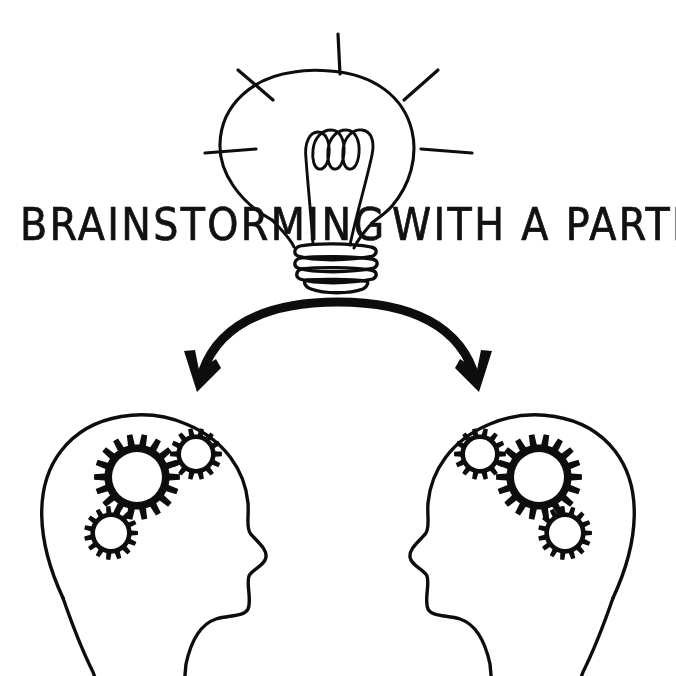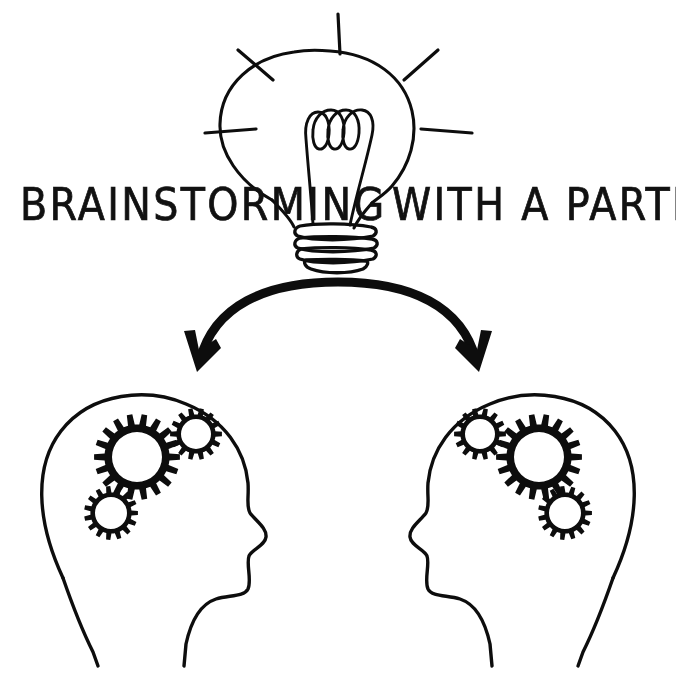--- a/index.html
+++ b/index.html
@@ -12,20 +12,21 @@
     width: 676px;
     height: 676px;
     overflow: hidden;
     font-family: "Liberation Sans", sans-serif;
   }
   #illustration {
     position: relative;
     width: 676px;
     height: 536px;
     background: #fdba74;
+    margin-top: 20px;
   }
   #illustration svg {
     display: block;
     width: 676px;
     height: 676px;
   }
   .ink-stroke {
     fill: none;
     stroke: #0d0d0d;
     stroke-linecap: round;

